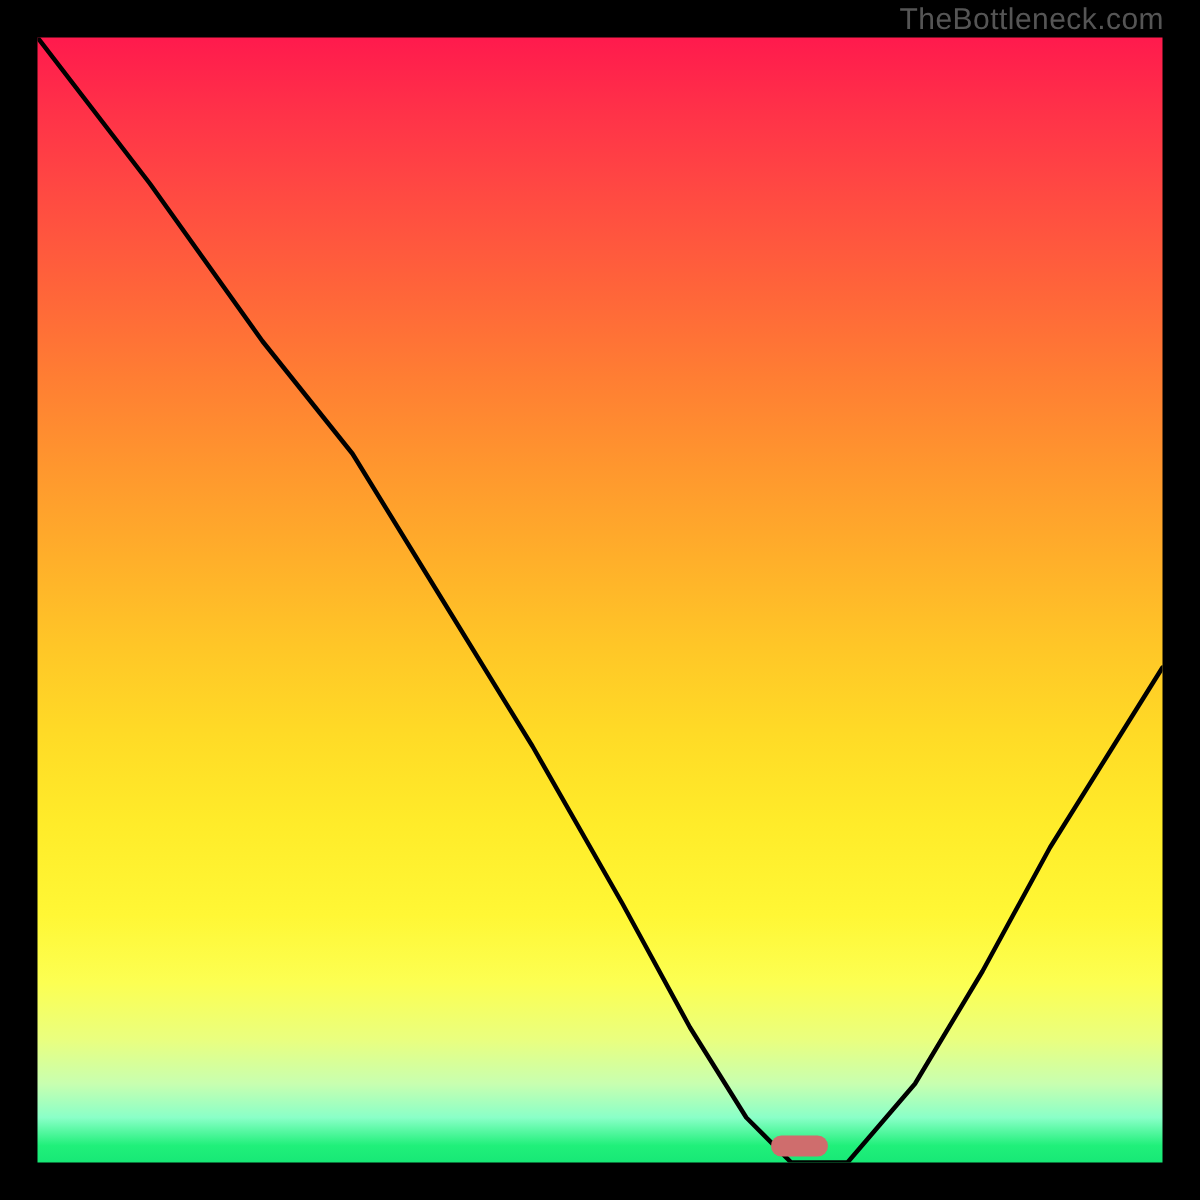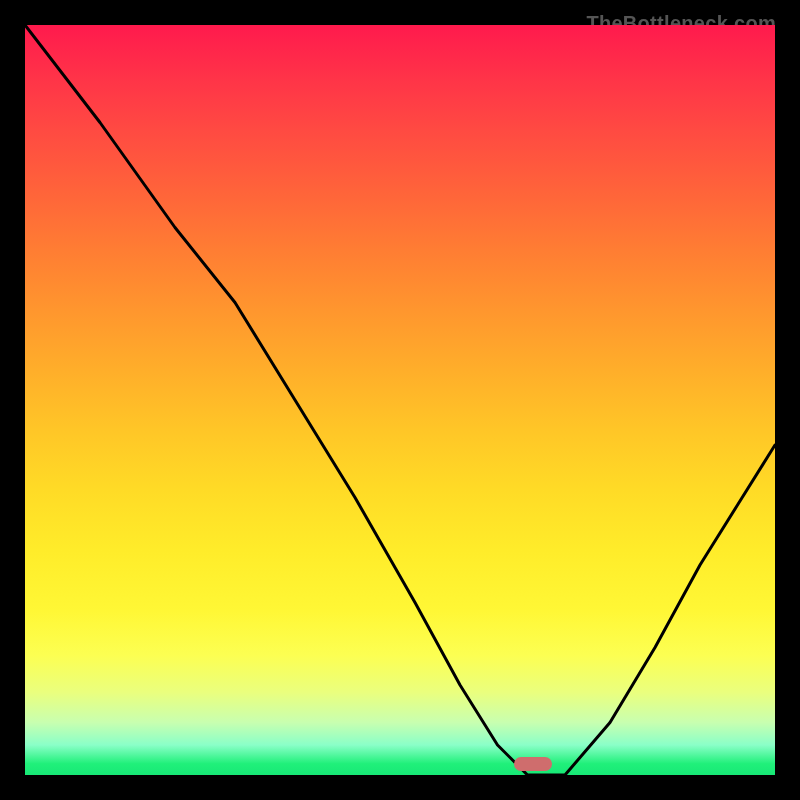--- a/index.html
+++ b/index.html
@@ -46,23 +46,22 @@
       #20f07a 98.5%,
       #17e876 100%
     );
   }
   .watermark {
     position: absolute;
     right: 4px;
     top: -18px;
     color: #555;
     font-size: 20px;
-    font-weight: 700;
+    font-weight: 400;
     letter-spacing: 0.3px;
-    margin-top: 10px;
   }
   svg.curve {
     position: absolute;
     left: 0;
     top: 0;
     width: 750px;
     height: 750px;
   }
   .marker {
     position: absolute;

